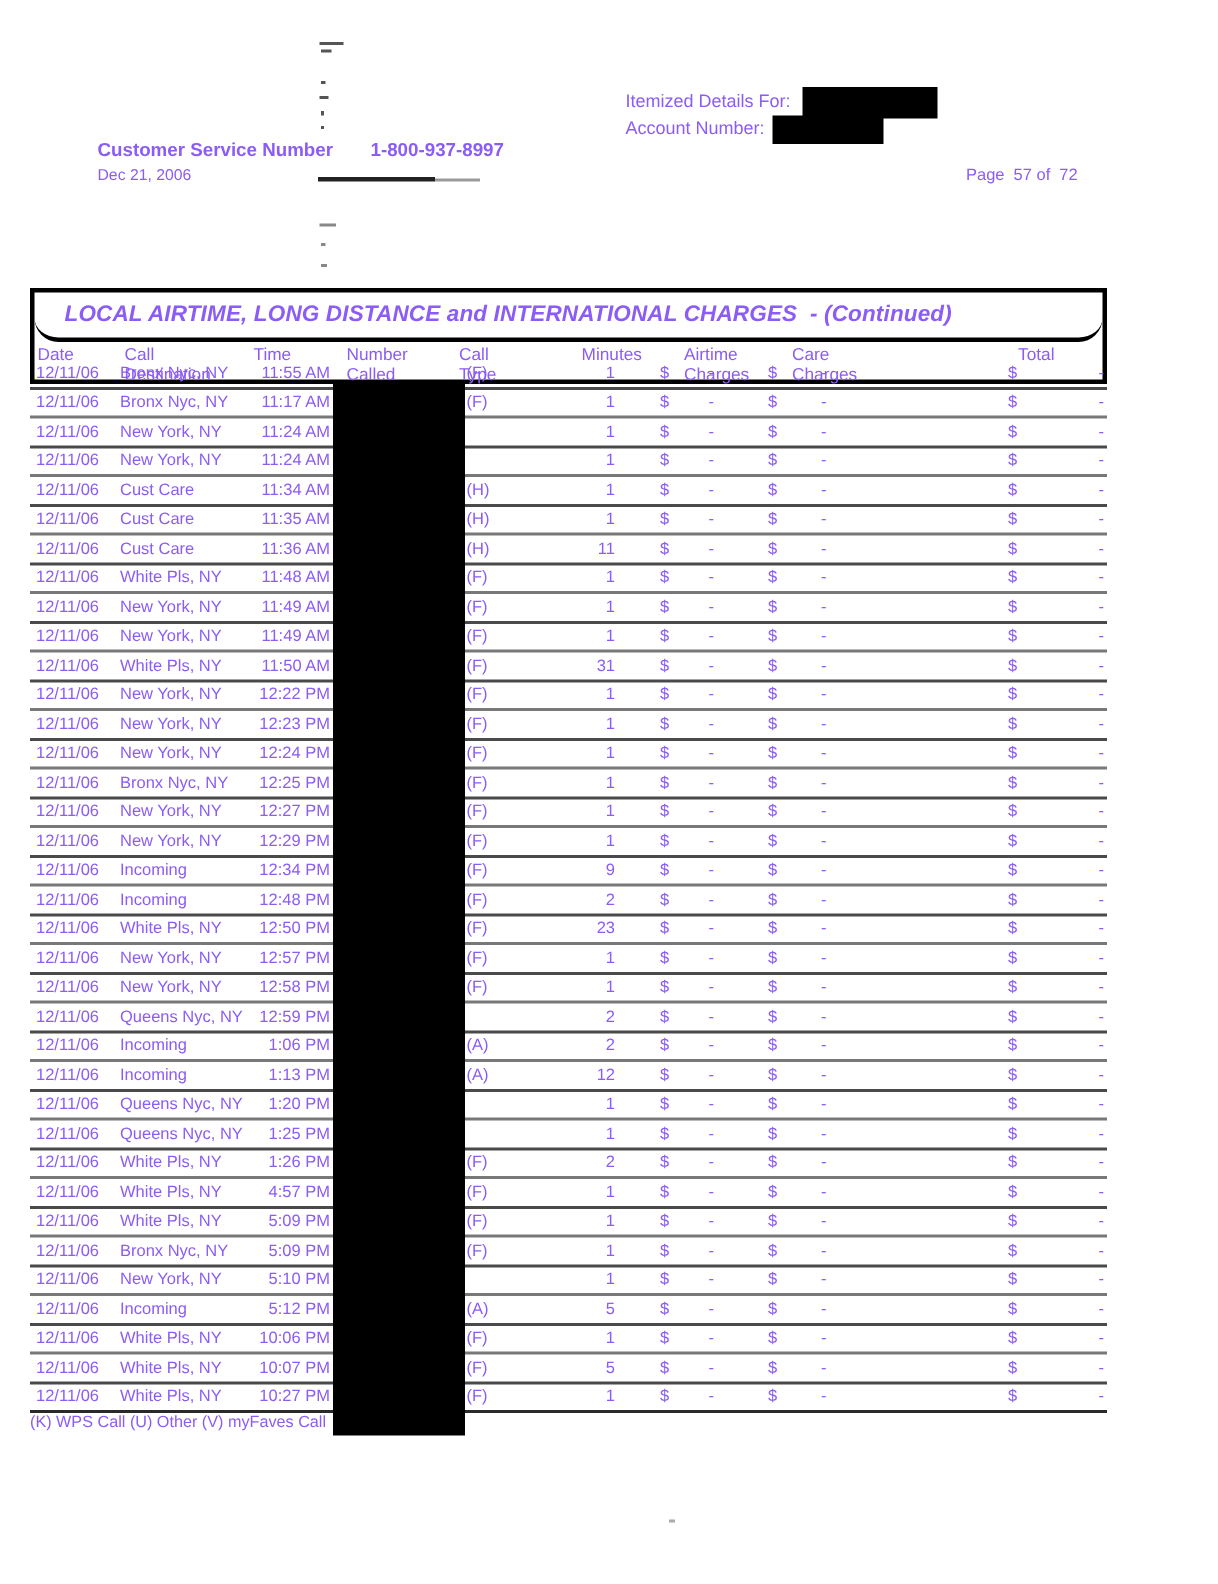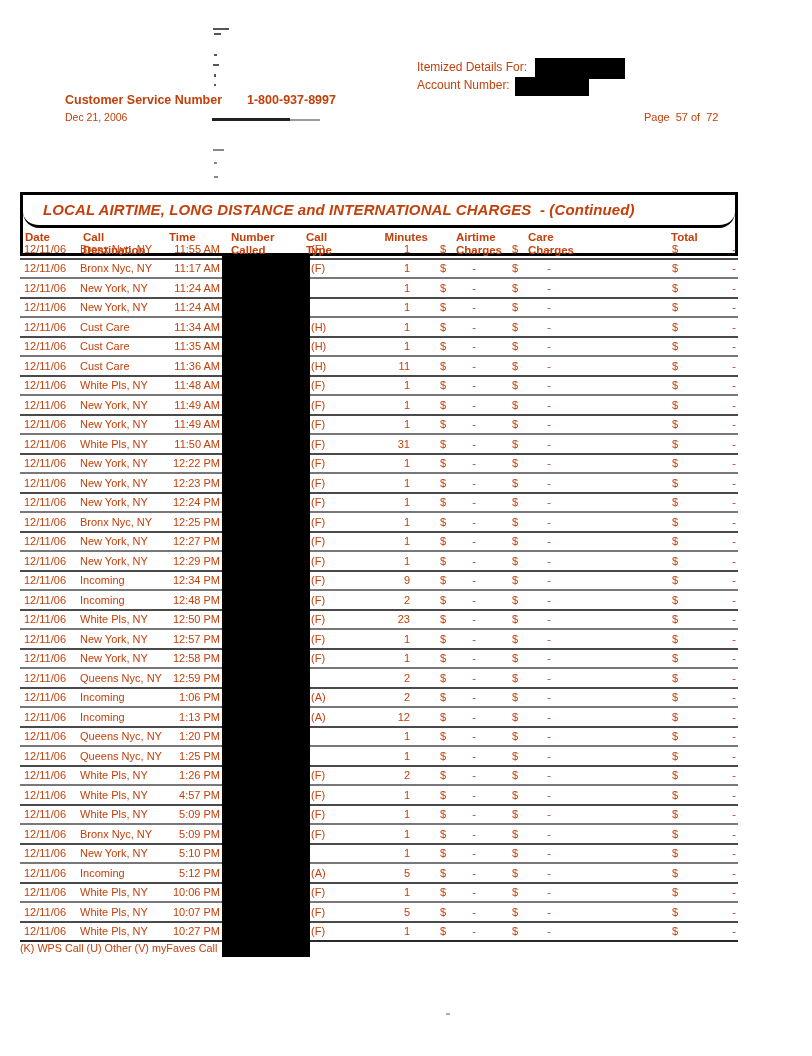--- a/index.html
+++ b/index.html
@@ -2,21 +2,21 @@
 <html><head>
 <meta charset="utf-8">
 <style>
   html,body{margin:0;padding:0;background:#e8e8e8;}
   .page{
     position:relative;
     width:812px;height:1056px;
     background:#ffffff;
     margin:0 auto;
     font-family:"Liberation Sans","DejaVu Sans",sans-serif;
-    color:#c2410c;
+    color:#8b5cf6;
     overflow:hidden;
   }
   .abs{position:absolute;}
 
   
   .itemized-block{left:417px;top:58px;font-size:12px;line-height:18px;}
   .itemized-row{height:18px;}
   .redaction{position:absolute;background:#000000;}
   .csn-line{left:65px;top:93px;font-size:12.5px;font-weight:bold;}
   .csn-number{position:absolute;left:182px;top:0;white-space:nowrap;}
@@ -32,31 +32,31 @@
     height:30px;line-height:29px;
     border-bottom:3px solid #000;
     padding-left:20px;
     font-size:15px;font-weight:bold;font-style:italic;
     white-space:pre;letter-spacing:0.1px;border-radius:16px;
   }
   .grid{
     display:grid;
     grid-template-columns:58px 86px 56px 83px 52px 55px 70px 72px 116px 70px;
   }
-  .tbl-colhead{padding-top:3px;font-size:11.5px;font-weight:bold;line-height:12.5px;}
+  .tbl-colhead{padding-top:3px;font-size:11.5px;font-weight:normal;line-height:12.5px;}
   .tbl-colhead .c{white-space:nowrap;}
   .h-date{padding-left:2px;}
   .h-dest{padding-left:2px;}
   .h-time{padding-left:2px;}
   .h-number{padding-left:8px;}
   .h-type{padding-left:0;}
   .h-minutes{text-align:right;transform:translateX(15px);}
   .h-airtime{padding-left:43px;}
   .h-toll{padding-left:45px;}
-  .h-total{text-align:left;padding-right:38px;}
+  .h-total{text-align:right;padding-right:38px;}
 
   .tbl-body{left:20px;top:240px;width:718px;}
   .row{
     height:19.5px;box-sizing:border-box;
     align-items:center;
     font-size:11px;
     border-bottom:2px solid #4a4a4a;
     white-space:nowrap;
   }
   .row:nth-child(even){border-bottom-color:#787878;}

